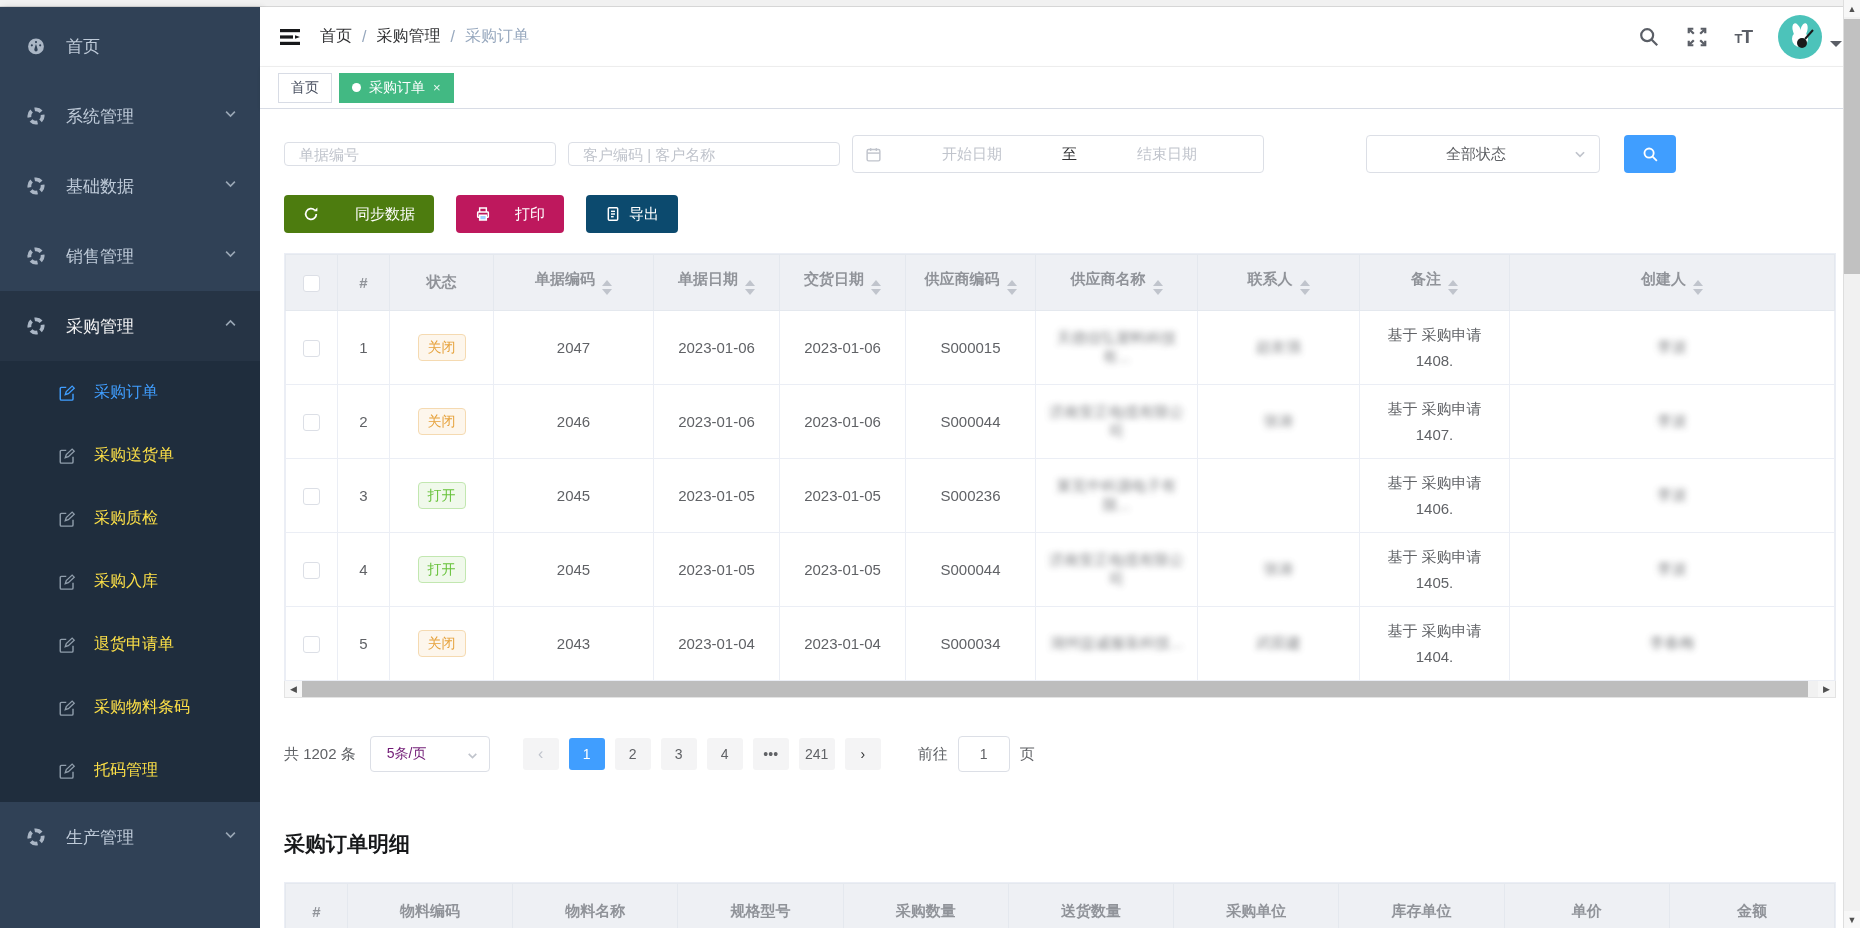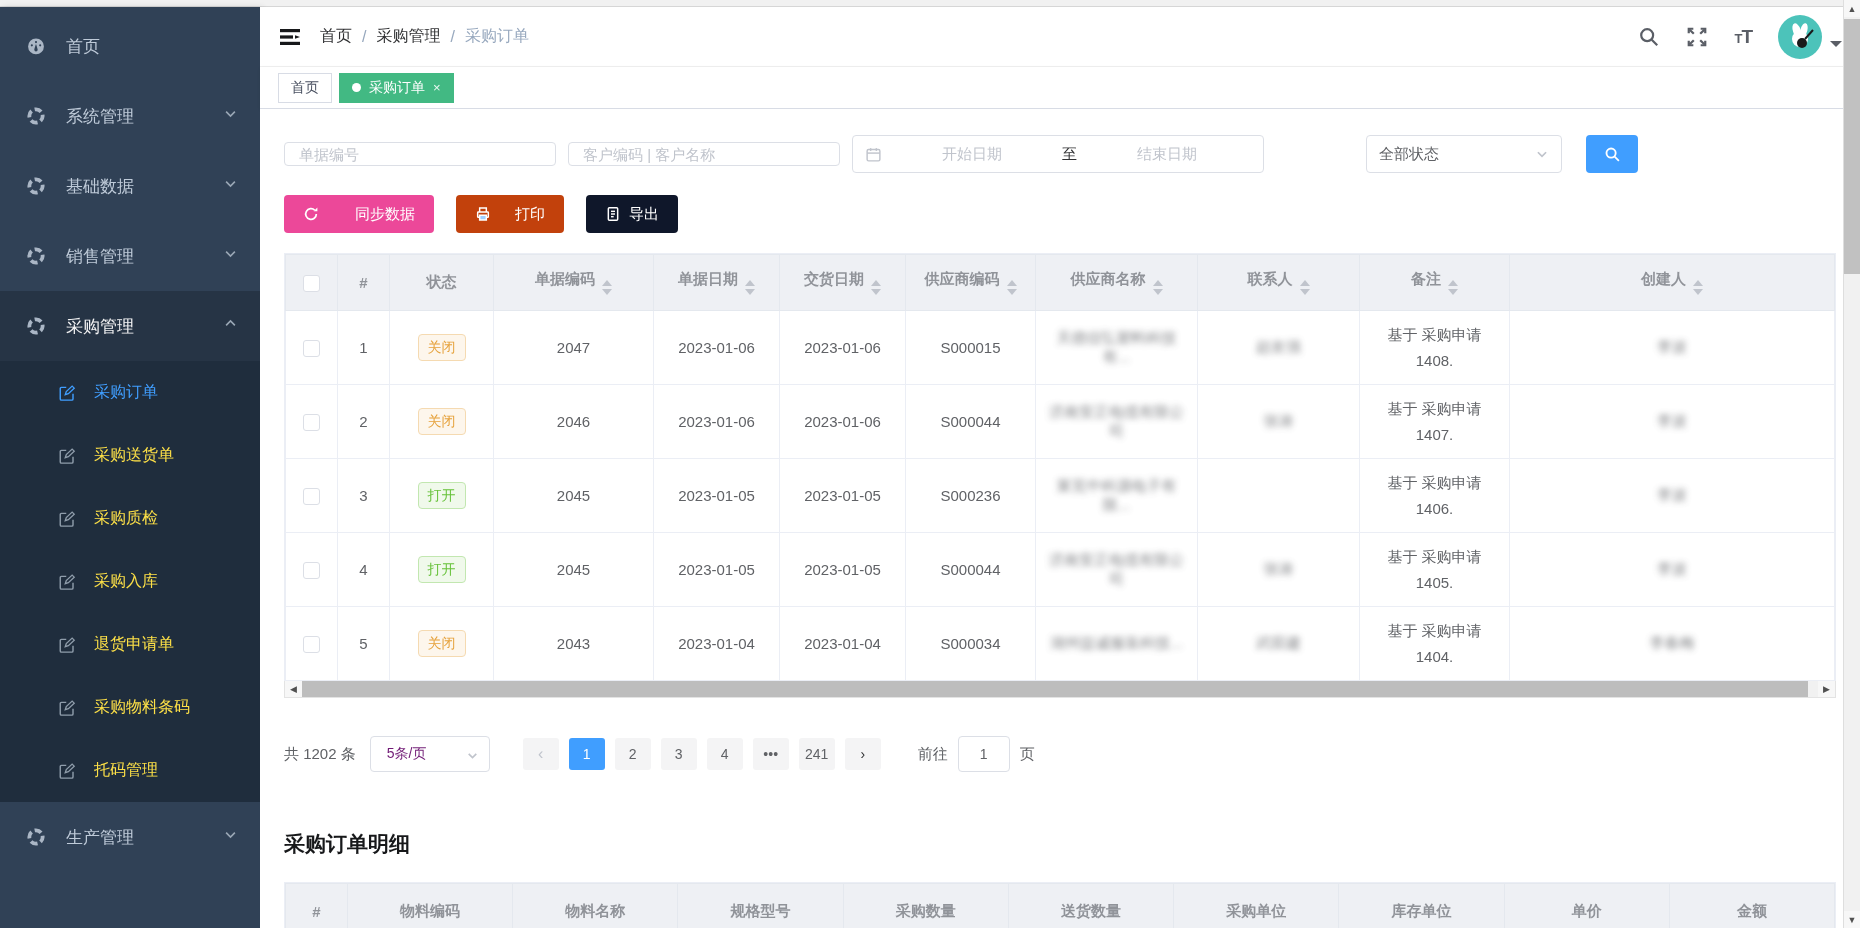--- a/index.html
+++ b/index.html
@@ -57,36 +57,36 @@
   input.inp { height:24px; border:1px solid #dcdfe6; border-radius:4px; padding:0 14px;
     font-size:15px; color:#606266; outline:none; font-family:inherit; }
   input.inp::placeholder { color:#c0c4cc; }
   .inp-doc { width:272px; }
   .inp-cust { width:272px; }
   .daterange { width:412px; height:38px; border:1px solid #dcdfe6; border-radius:4px;
     display:flex; align-items:center; padding:0 12px; gap:6px; cursor:pointer; }
   .daterange .cal { width:17px; height:17px; color:#c0c4cc; flex:0 0 17px; }
   .daterange .ph { flex:1; text-align:center; color:#c0c4cc; font-size:15px; }
   .daterange .sep { color:#303133; font-size:15px; }
-  .select { width:196px; height:38px; border:1px solid #dcdfe6; border-radius:4px;
-    display:flex; align-items:center; padding:0 12px; cursor:pointer; margin-left:90px; }
+  .select { width:234px; height:38px; border:1px solid #dcdfe6; border-radius:4px;
+    display:flex; align-items:center; padding:0 12px; cursor:pointer; margin-left:90px;text-align:center; }
   .select .val { flex:1; color:#606266; font-size:15px; }
   .select .chev { width:14px; height:14px; color:#c0c4cc; }
   .search-btn { width:52px; height:38px; background:#409eff; border:none; border-radius:4px;
     color:#fff; cursor:pointer; display:flex; align-items:center; justify-content:center; margin-left:12px; }
   .search-btn svg { width:17px; height:17px; }
 
   
   .toolbar { margin-top:22px; display:flex; gap:22px; }
   .btn { height:38px; border:none; border-radius:4px; color:#fff; font-size:15px;
     padding:0 19px; display:inline-flex; align-items:center; gap:8px; cursor:pointer; font-family:inherit; }
   .btn svg { width:16px; height:16px; }
-  .btn-sync { background:#ec4899;gap:36px; }
-  .btn-print { background:#c2410c; cursor:not-allowed;gap:24px; }
-  .btn-export { background:#0f172a;justify-content:space-between; }
+  .btn-sync { background:#4d7c0f;gap:36px; }
+  .btn-print { background:#be185d; cursor:not-allowed;gap:24px; }
+  .btn-export { background:#0c4a6e;justify-content:space-between; }
 
   
   .grid { margin-top:20px; border:1px solid #ebeef5; border-bottom:none; }
   table { width:100%; border-collapse:collapse; table-layout:fixed; }
   th { background:#eef0f4; color:#909399; font-size:15px; font-weight:bold; height:56px;
     border:1px solid #e4e8ee; text-align:center; }
   td { height:74px; border:1px solid #ebeef5; text-align:center; font-size:15px; color:#606266;
     padding:4px 8px; overflow:hidden; }
   .chkbox { display:inline-block; width:17px; height:17px; border:1px solid #dcdfe6;
     border-radius:3px; background:#fff; cursor:pointer; vertical-align:middle; }

